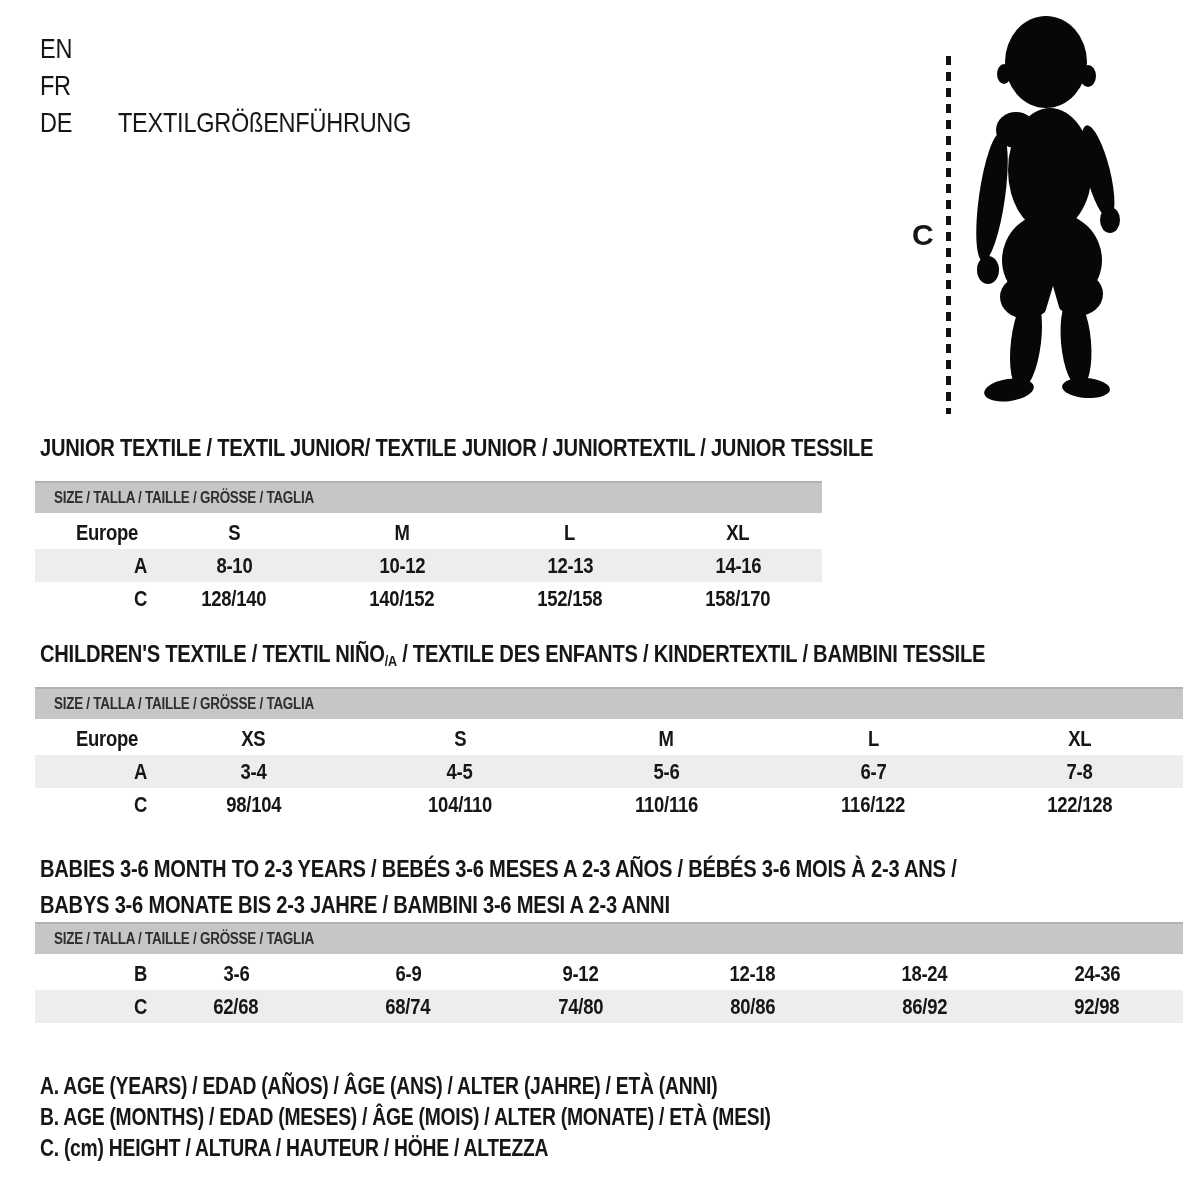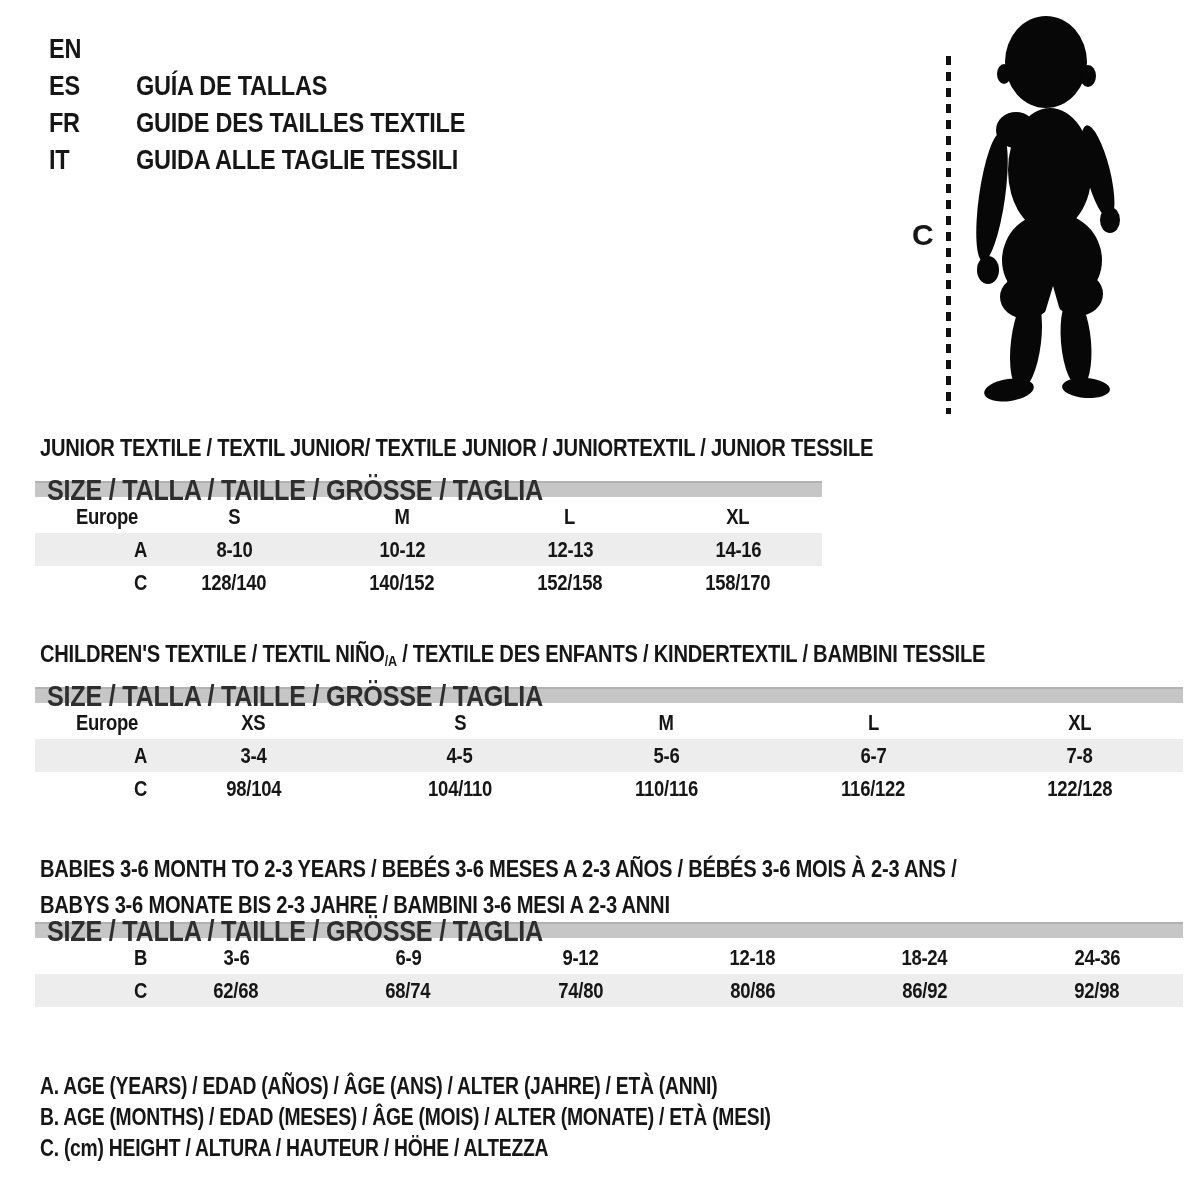--- a/index.html
+++ b/index.html
@@ -8,42 +8,42 @@
     font-family:"Liberation Sans",sans-serif;color:#161616;letter-spacing:-0.3px;
   }
   
   .cxb{transform:scaleX(.84);transform-origin:0 0;white-space:nowrap;}
   .cxl{display:inline-block;transform:scaleX(.84);transform-origin:0 50%;white-space:nowrap;}
   .cxc{display:inline-block;transform:scaleX(.84);transform-origin:50% 50%;white-space:nowrap;}
 
   
   .lang-block{position:absolute;left:40px;top:30px;}
   .lang-row{display:flex;align-items:center;height:37px;}
-  .lang-code,.lang-title{font-size:28px;font-weight:bold;margin-left:9px;}
+  .lang-code,.lang-title{font-size:28px;font-weight:normal;}
   .lang-code{width:78px;flex:0 0 78px;}
 
   
   .height-line{
     position:absolute;left:946px;top:56px;width:5px;height:358px;
     background:repeating-linear-gradient(to bottom,#101010 0 9px,transparent 9px 16px);
   }
   .height-label{position:absolute;left:912px;top:218px;font-size:30px;font-weight:bold;}
   .baby-svg{position:absolute;left:964px;top:12px;}
 
   
   .sec-title{position:absolute;left:40px;font-size:24px;font-weight:bold;white-space:nowrap;}
   .sec-title .sub{font-size:15px;vertical-align:-4px;}
   .two-line{line-height:36px;}
 
   
   .size-table{position:absolute;left:35px;}
   .size-bar{
-    height:16px;background:#c6c6c6;border-top:2px solid #b2b2b2;box-sizing:border-box;
-    margin-bottom:3px;display:flex;align-items:center;padding-left:12px;
-    font-size:30px;font-weight:bold;color:#2e2e2e;
+    height:32px;background:#c6c6c6;border-top:2px solid #b2b2b2;box-sizing:border-box;
+    margin-bottom:3px;display:flex;align-items:center;padding-left:19px;
+    font-size:16px;font-weight:bold;color:#2e2e2e;
   }
   table{border-collapse:collapse;width:100%;table-layout:fixed;}
   col.label-col{width:115px;}
   td{height:33px;padding:0;text-align:center;vertical-align:middle;font-size:22px;font-weight:bold;}
   td.lbl{text-align:right;padding-left:8px;}
   tr.shaded{background:#ededed;}
 
   
   .legend{position:absolute;left:40px;top:1071px;}
   .legend-line{font-size:23px;font-weight:bold;line-height:31px;white-space:nowrap;}
@@ -51,30 +51,25 @@
 </head>
 <body>
 
 <div class="page">
 
   <div class="lang-block">
     <div class="lang-row">
       <span class="lang-code"><span class="cxl">EN</span></span>
     </div>
     <div class="lang-row">
-      <span class="lang-code"><span class="cxl">ES</span></span>
-      <span class="lang-title"><span class="cxl">GUÍA DE TALLAS</span></span>
+      <span class="lang-code"><span class="cxl">FR</span></span>
     </div>
     <div class="lang-row">
-      <span class="lang-code"><span class="cxl">FR</span></span>
-      <span class="lang-title"><span class="cxl">GUIDE DES TAILLES TEXTILE</span></span>
-    </div>
-    <div class="lang-row">
-      <span class="lang-code"><span class="cxl">IT</span></span>
-      <span class="lang-title"><span class="cxl">GUIDA ALLE TAGLIE TESSILI</span></span>
+      <span class="lang-code"><span class="cxl">DE</span></span>
+      <span class="lang-title"><span class="cxl">TEXTILGRÖßENFÜHRUNG</span></span>
     </div>
   </div>
 
   <div class="height-line"></div>
   <div class="height-label">C</div>
   <svg class="baby-svg" width="172" height="402" viewBox="0 0 172 402">
     <g fill="#070707">
       <ellipse cx="82" cy="50" rx="41" ry="46"></ellipse>
       <ellipse cx="40" cy="62" rx="7" ry="10"></ellipse>
       <ellipse cx="124" cy="64" rx="8" ry="11"></ellipse>

